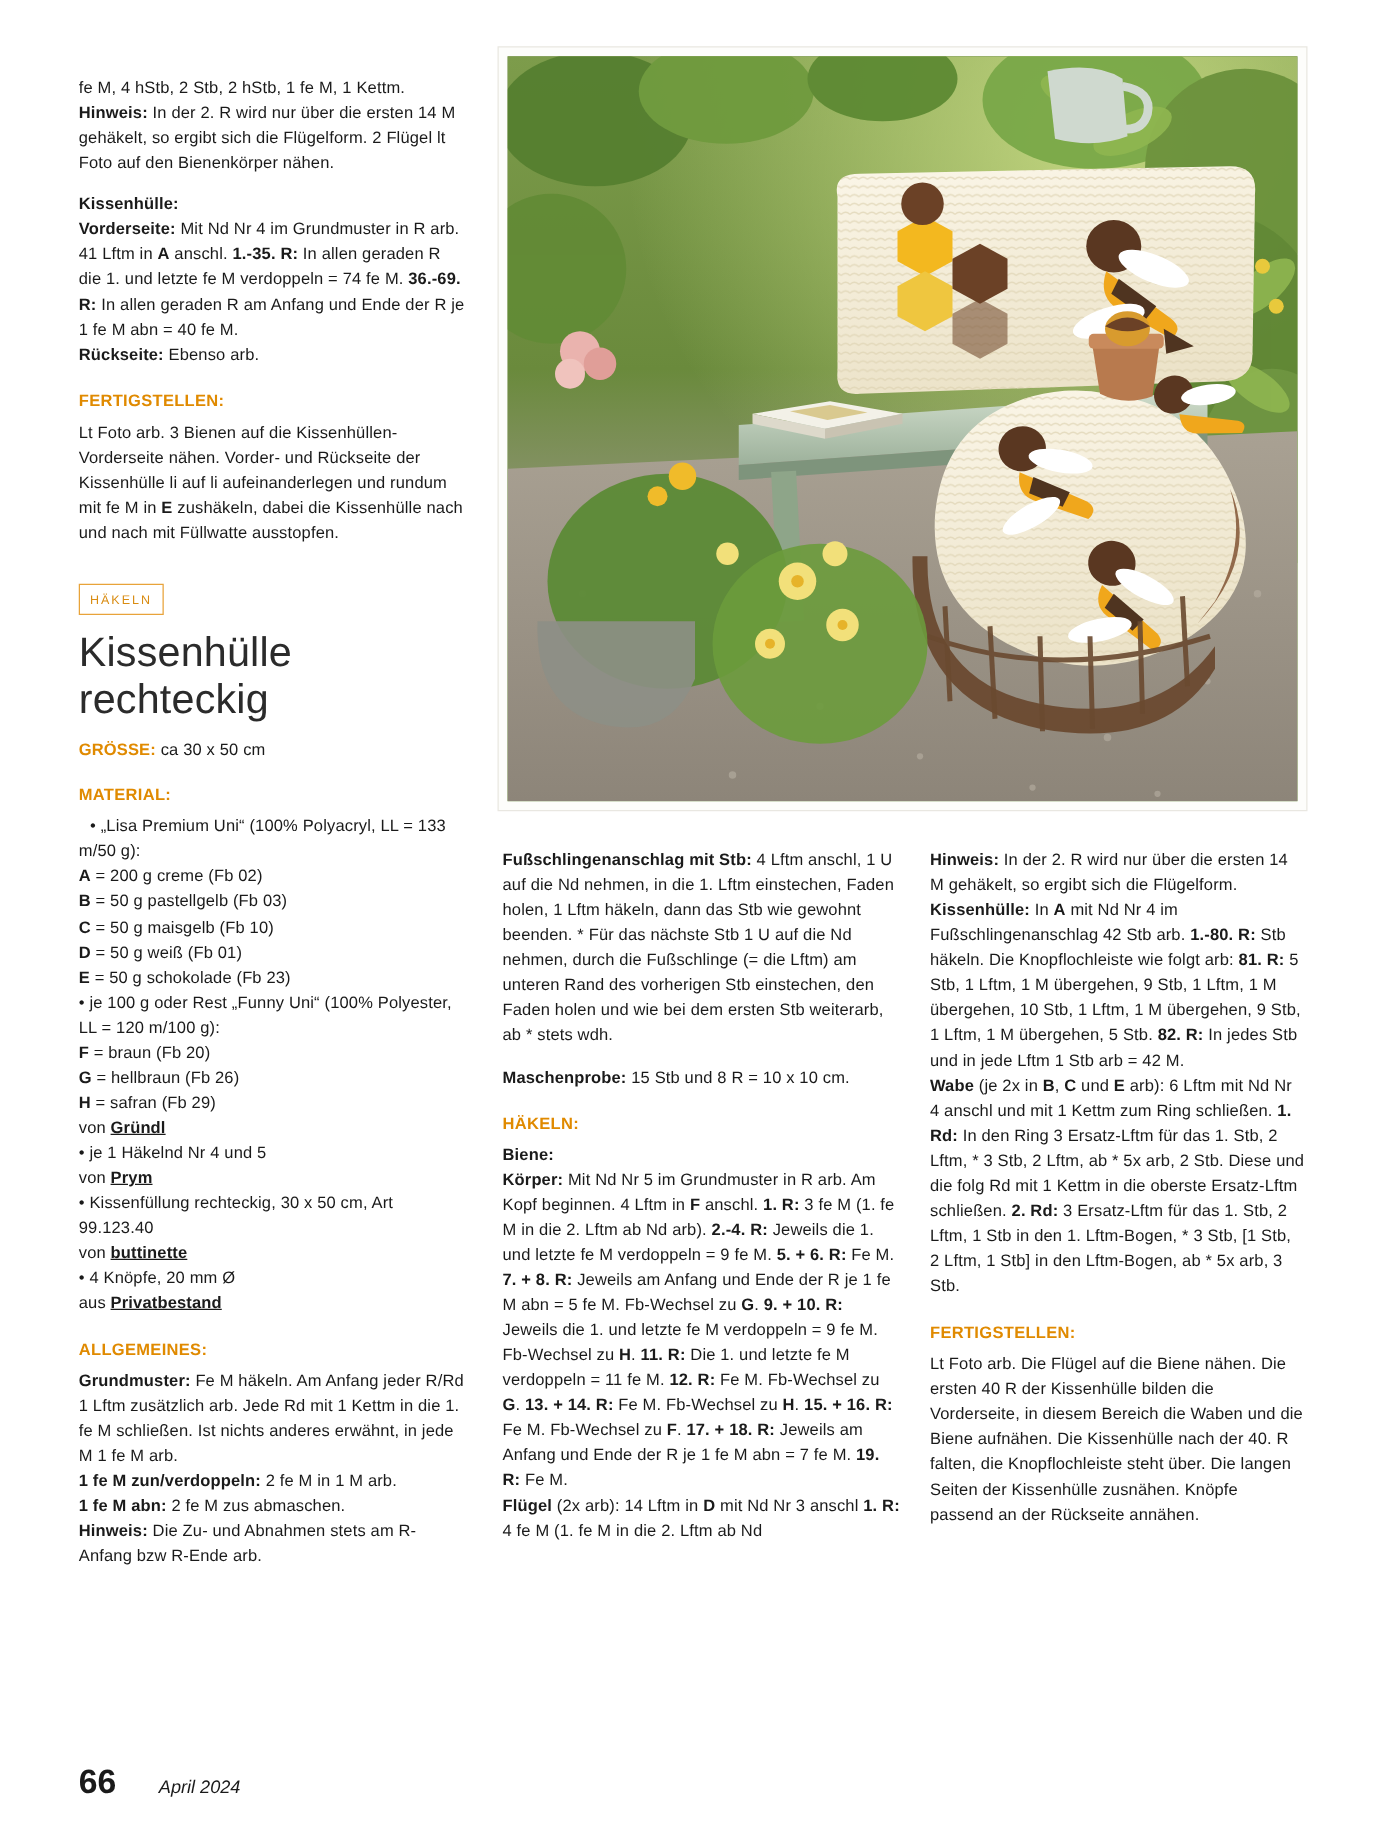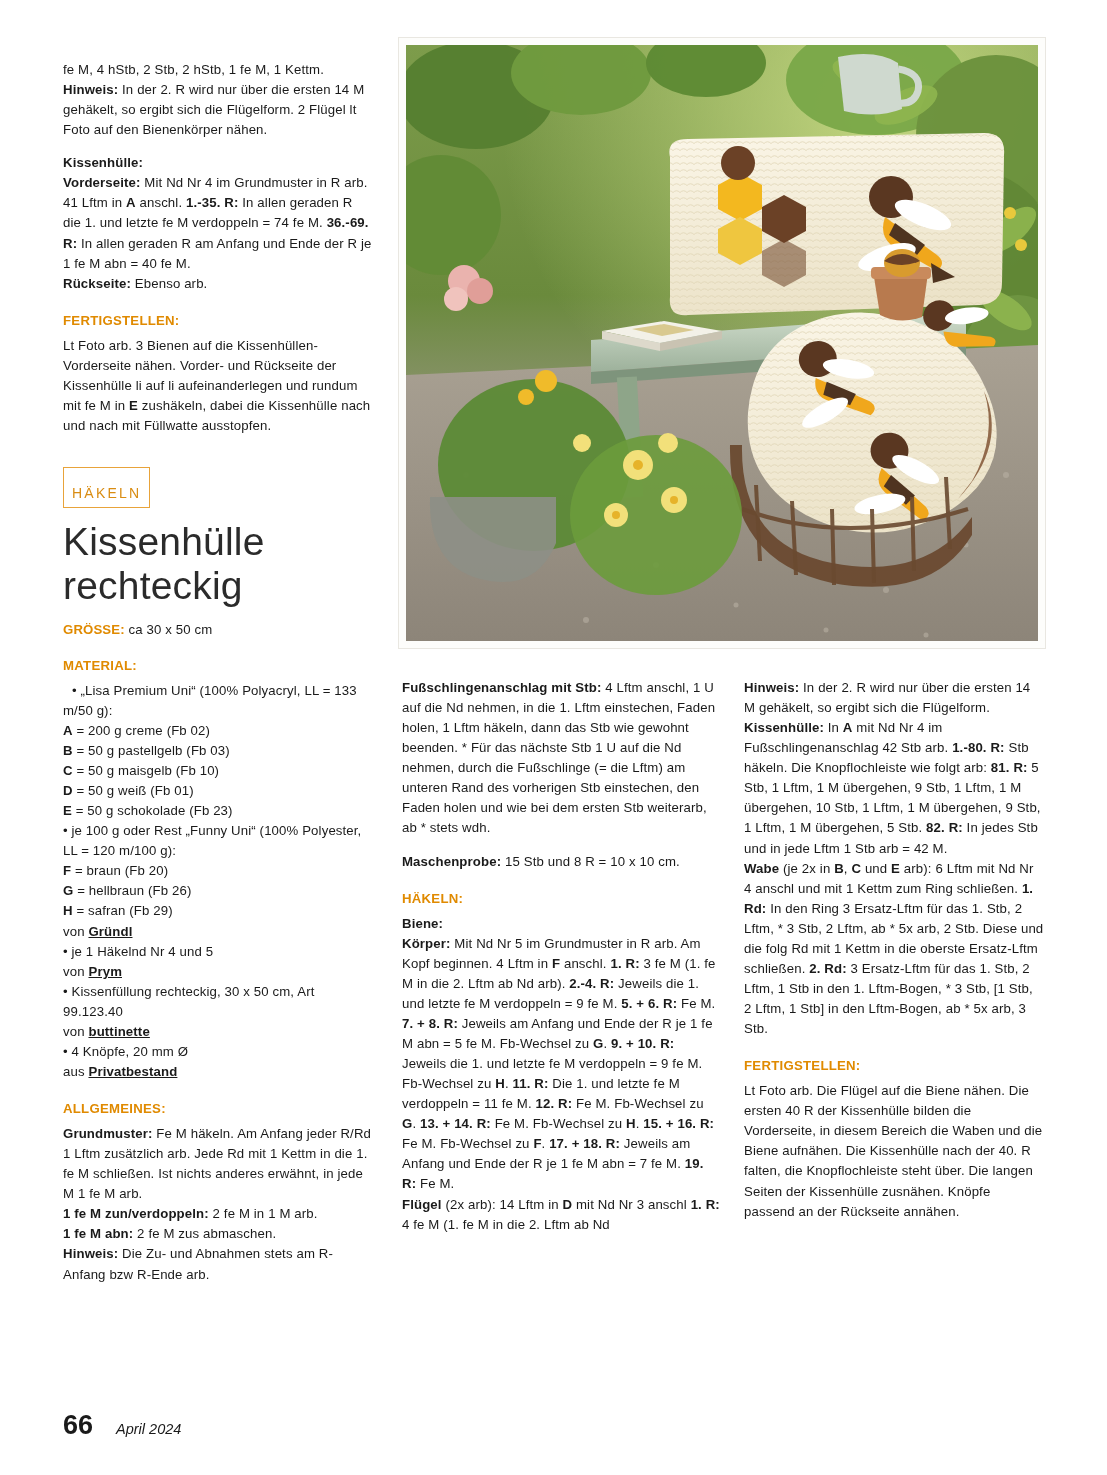--- a/index.html
+++ b/index.html
@@ -44,27 +44,27 @@
     letter-spacing: 0.02em;
     margin-bottom: 5px;
   }
   .head-orange-sp { margin-top: 17px; }
 
   
   .tag {
     display: inline-block;
     border: 1px solid #e8a33a;
     color: #d98c12;
-    font-size: 14px;
+    font-size: 10px;
     letter-spacing: 0.16em;
-    padding: 15px 8px 3px 8px;
+    padding: 5px 8px 3px 8px;
     margin-bottom: 10px;
   }
   .title {
-    font-size: 39px;
+    font-size: 33px;
     line-height: 1.12;
     color: #2b2b2b;
     font-weight: normal;
     letter-spacing: 0.005em;
     margin: 2px 0 12px 0;
   }
   .size-line { margin-bottom: 16px; }
   .size-label { color: #e08a00; font-weight: bold; }
 
   .bullet { text-indent: -9px; padding-left: 9px; }
@@ -88,21 +88,21 @@
   }
   .photo svg { display: block; width: 100%; height: 100%; }
 
   
   .footer {
     position: absolute;
     left: 63px;
     bottom: 34px;
     display: flex;
     align-items: baseline;
-    gap: 0;
+    gap: 11px;
   }
   .pageno {
     font-size: 27px;
     font-weight: bold;
     color: #1a1a1a;
   }
   .issue {
     font-size: 14.5px;
     font-style: italic;
     color: #1a1a1a;

